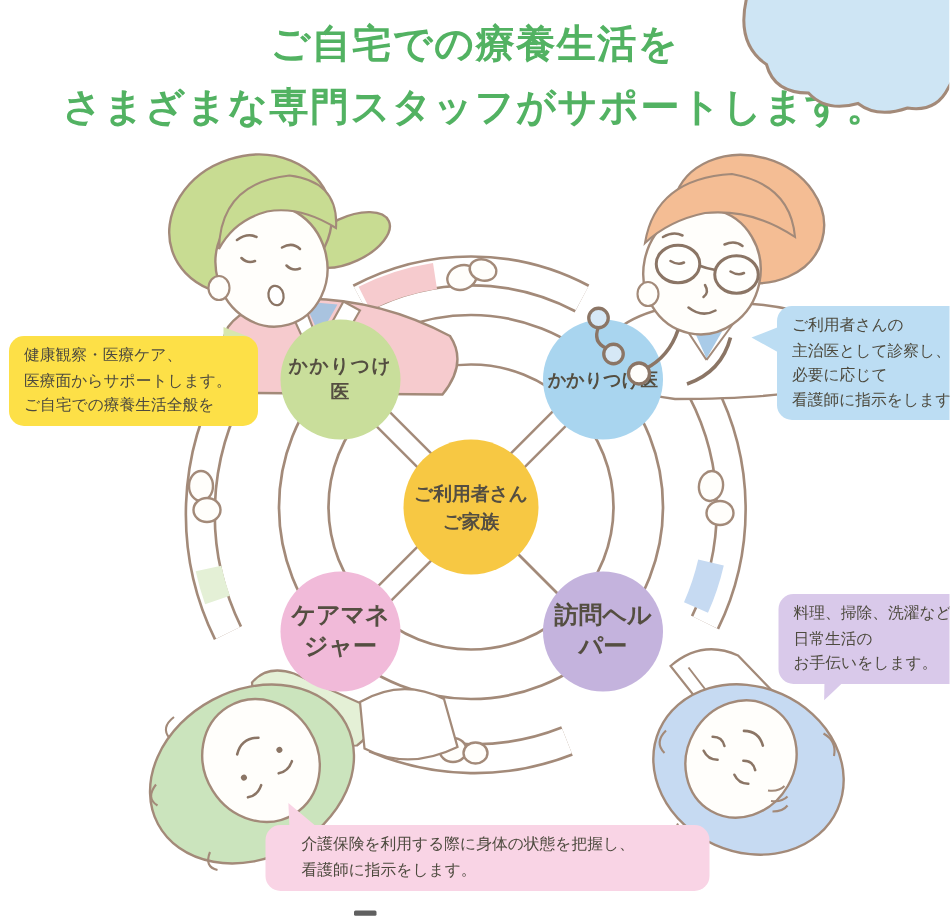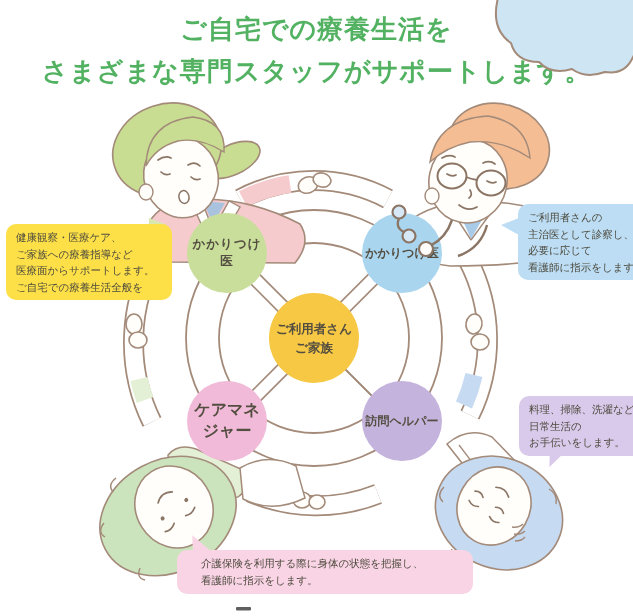--- a/index.html
+++ b/index.html
@@ -33,21 +33,21 @@
   #tail-caremanager{left:191px;top:534px;border-left:3px solid transparent;border-right:14px solid transparent;border-bottom:18px solid #F9D4E5;transform:rotate(-12deg);}
   
   .role-circle{
     position:absolute;width:80px;height:80px;border-radius:50%;
     display:flex;align-items:center;justify-content:center;text-align:center;
     color:#544E41;font-weight:bold;z-index:2;
   }
   #circle-nurse{left:187px;top:213px;background:#C9DE9B;font-size:12.5px;letter-spacing:1px;}
   #circle-doctor{left:362px;top:213px;background:#A9D5EF;font-size:12px;}
   #circle-caremanager{left:187px;top:381px;background:#F1BAD9;font-size:16px;}
-  #circle-helper{left:362px;top:381px;background:#C4B3DD;font-size:12px;}
+  #circle-helper{left:362px;top:381px;background:#C4B3DD;font-size:16px;}
   #circle-center{
     position:absolute;left:269px;top:293px;width:90px;height:90px;border-radius:50%;
     background:#F7C843;display:flex;flex-direction:column;align-items:center;justify-content:center;
     color:#544E41;font-weight:bold;font-size:12.5px;line-height:19px;z-index:3;text-align:center;
   }
   svg.base{position:absolute;left:0;top:0;z-index:1;}
   svg.overlay{position:absolute;left:0;top:0;z-index:4;pointer-events:none;}
 </style>
 </head>
 <body>
@@ -201,21 +201,20 @@
     <circle cx="399" cy="212" r="6.5" fill="#D6E8F6" stroke-width="2.2"></circle>
     <circle cx="409" cy="236" r="6.5" fill="#D6E8F6" stroke-width="2.2"></circle>
   </g>
 </svg>
 
 <div class="title-line" id="title1">ご自宅での療養生活を</div>
 <div class="title-line" id="title2">さまざまな専門スタッフがサポートします。</div>
 
 <div class="bubble" id="bubble-nurse">
   <div class="bline">健康観察・医療ケア、</div>
-  <div class="bline">ご家族への療養指導など</div>
   <div class="bline">医療面からサポートします。</div>
   <div class="bline">ご自宅での療養生活全般を</div>
 </div>
 <div class="tail" id="tail-nurse"></div>
 
 <div class="bubble" id="bubble-doctor">
   <div class="bline">ご利用者さんの</div>
   <div class="bline">主治医として診察し、</div>
   <div class="bline">必要に応じて</div>
   <div class="bline">看護師に指示をします。</div>

